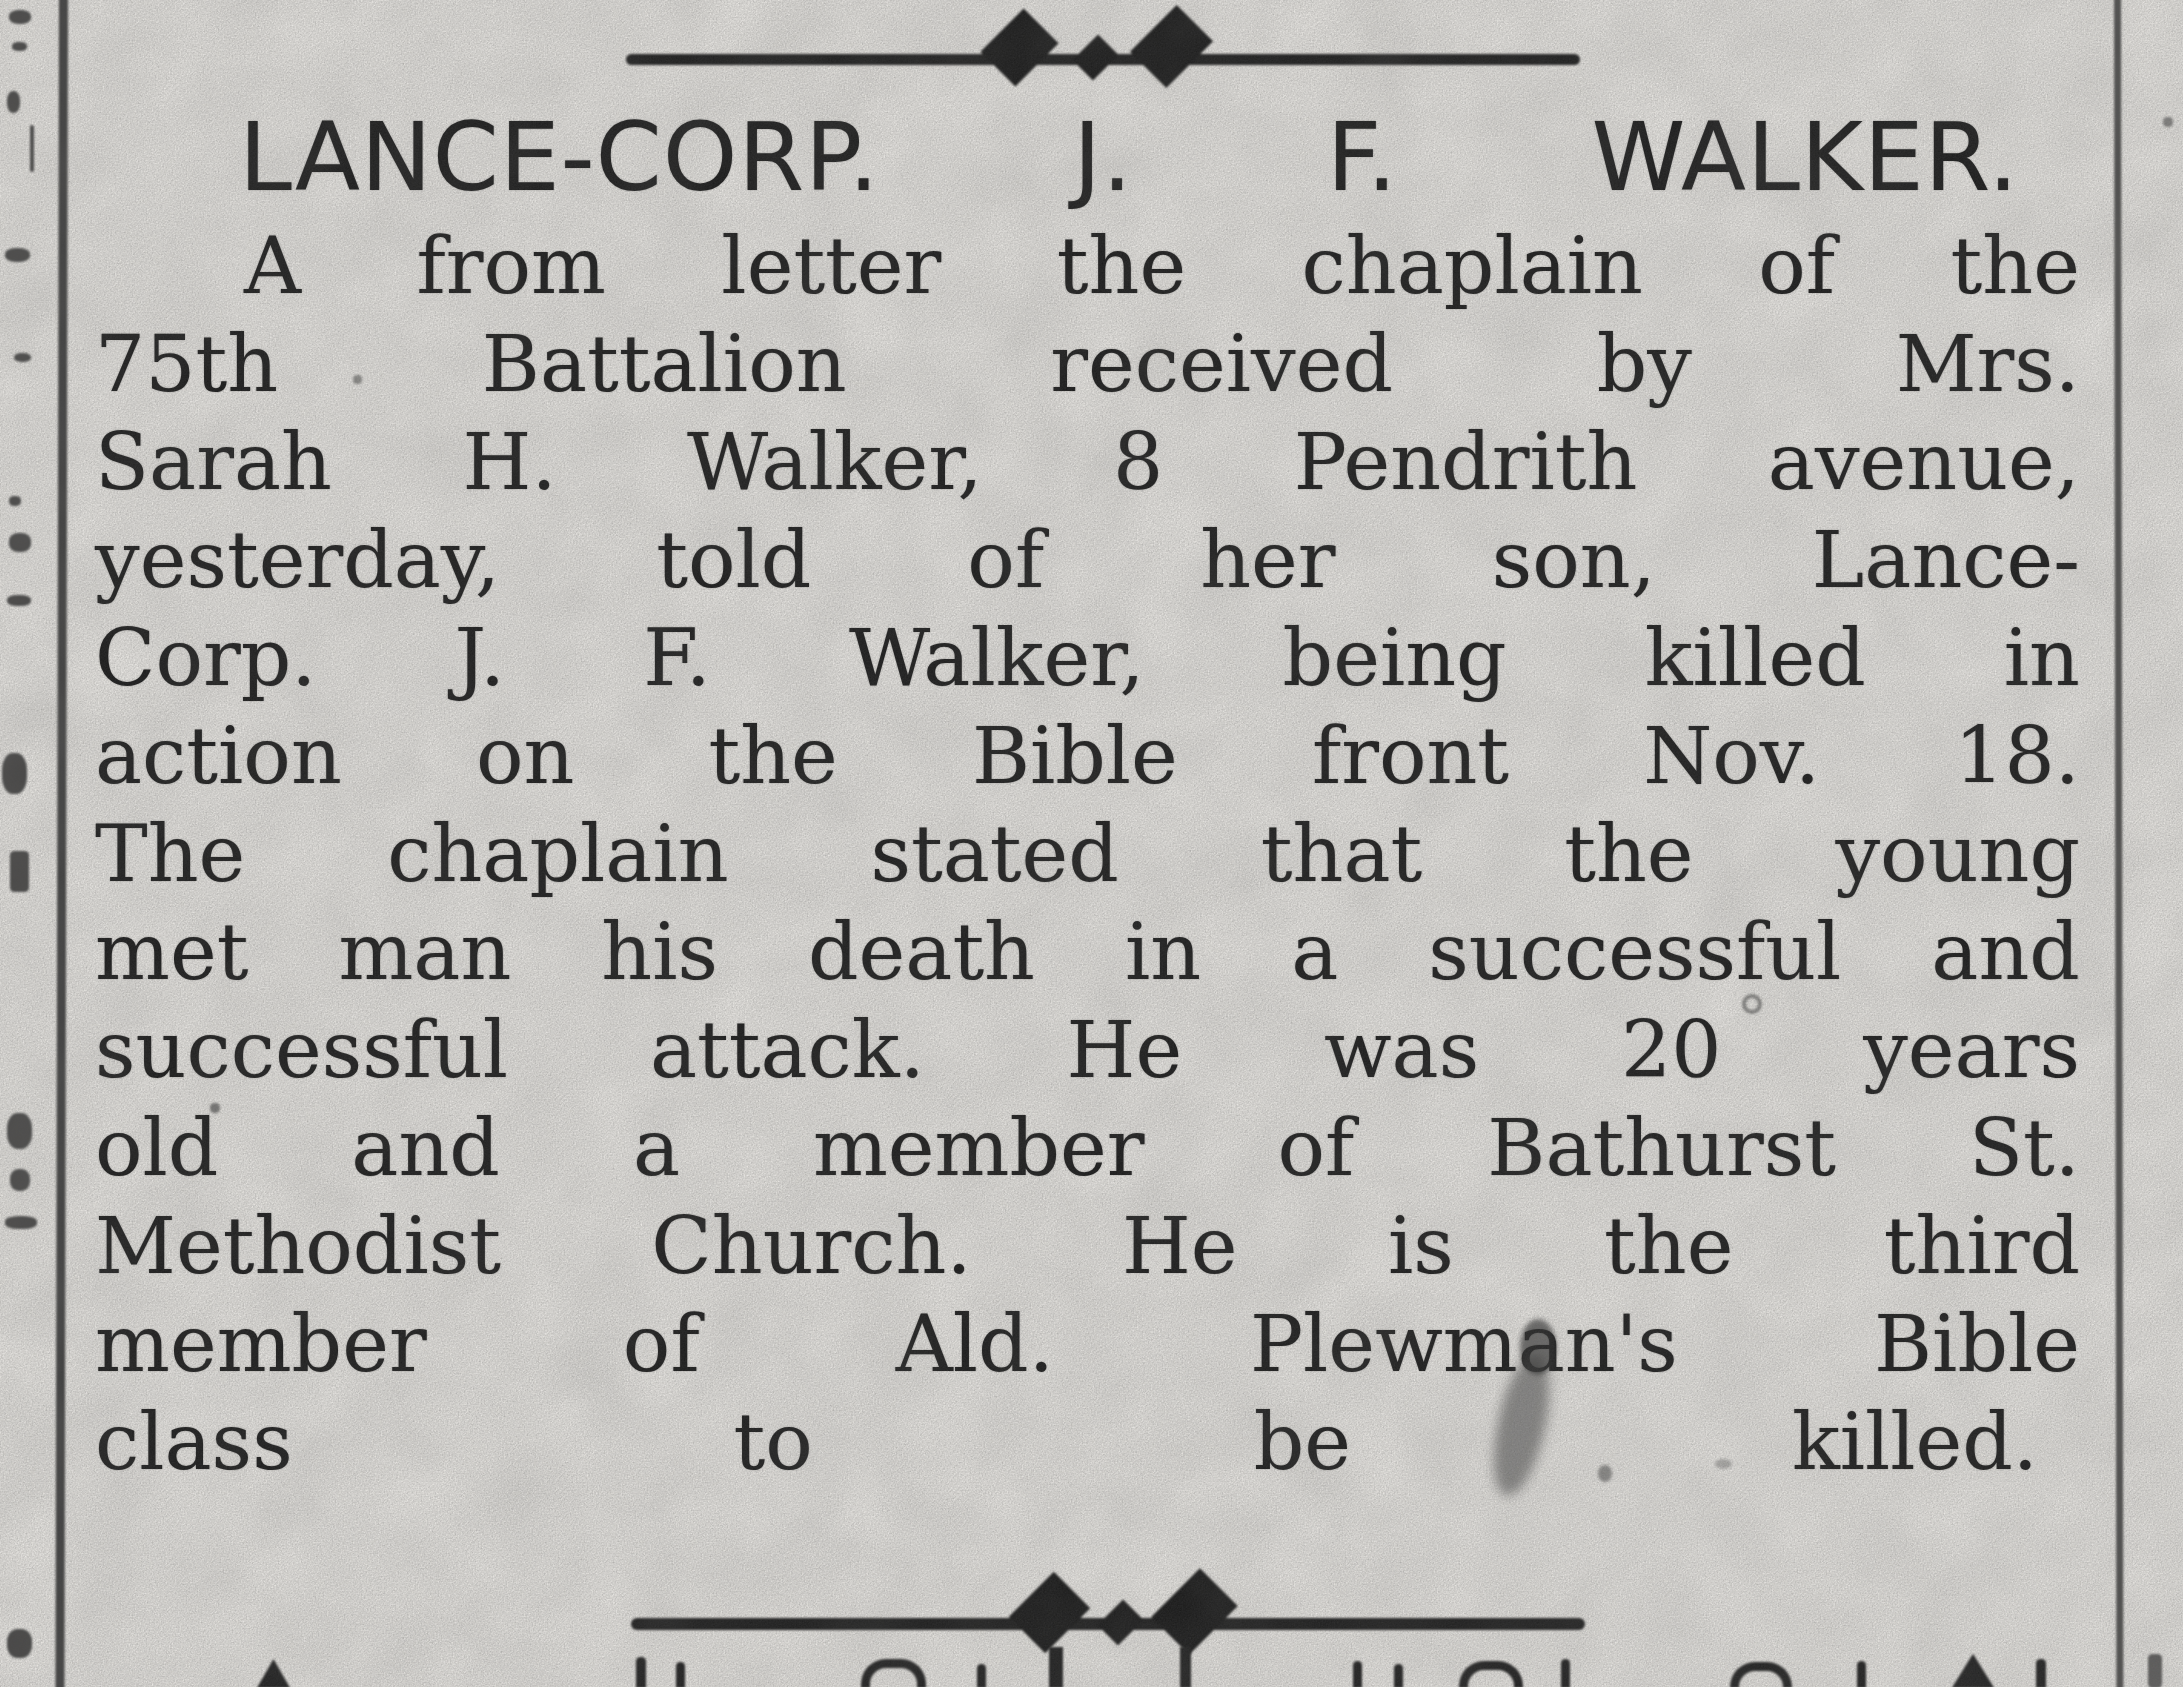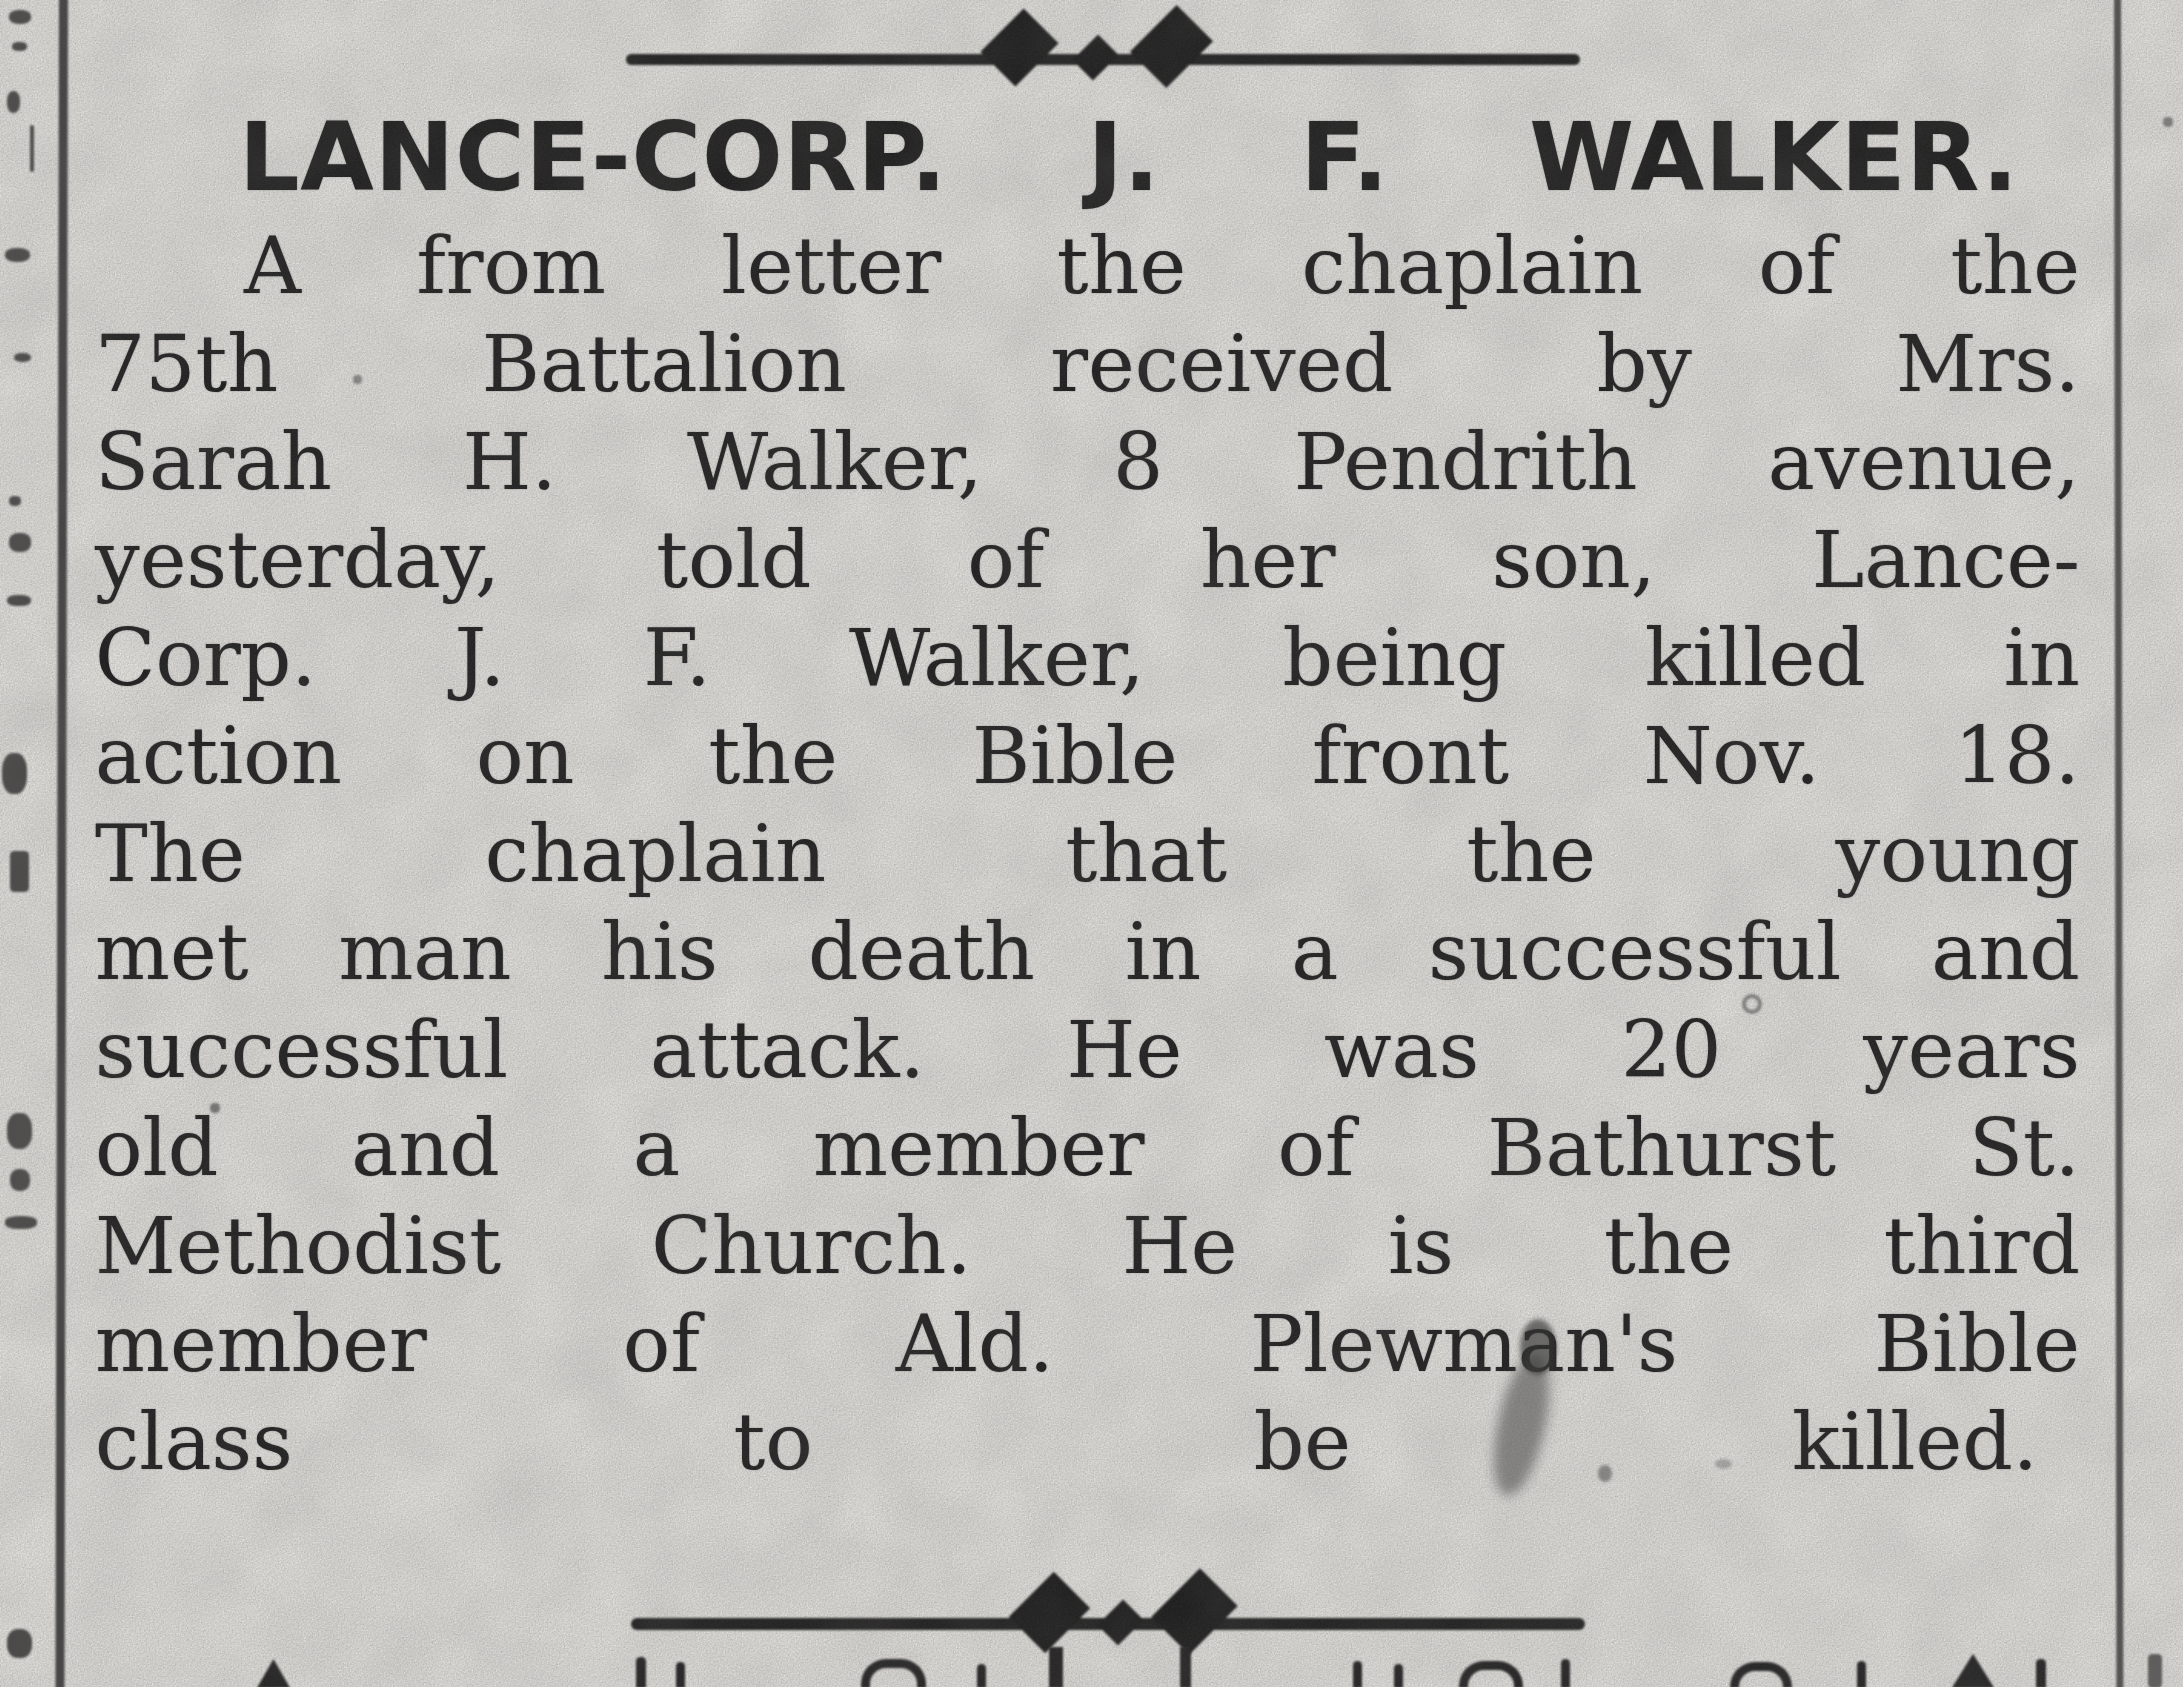--- a/index.html
+++ b/index.html
@@ -36,21 +36,21 @@
   .divider .diamond{
     position:absolute;background:#161616;
   }
   
   .headline{
     position:absolute;left:95px;top:107px;width:1985px;height:105px;
     box-sizing:border-box;
     padding:0 61px 0 144px;
     display:flex;justify-content:space-between;align-items:flex-start;
     font-family:"DejaVu Sans", sans-serif;
-    font-weight:700;
+    font-weight:400;
     font-size:95px;line-height:100px;
     letter-spacing:0.8px;
     white-space:nowrap;
   }
   
   .body-text{
     position:absolute;left:95px;top:217px;width:1985px;
     font-size:79px;line-height:98px;
   }
   .line{
@@ -155,20 +155,21 @@
           <span class="w">on</span>
           <span class="w">the</span>
           <span class="w">Bible</span>
           <span class="w">front</span>
           <span class="w">Nov.</span>
           <span class="w">18.</span>
         </div>
         <div class="line j">
           <span class="w">The</span>
           <span class="w">chaplain</span>
+          <span class="w">stated</span>
           <span class="w">that</span>
           <span class="w">the</span>
           <span class="w">young</span>
         </div>
         <div class="line j">
           <span class="w">met</span>
           <span class="w">man</span>
           <span class="w">his</span>
           <span class="w">death</span>
           <span class="w">in</span>

